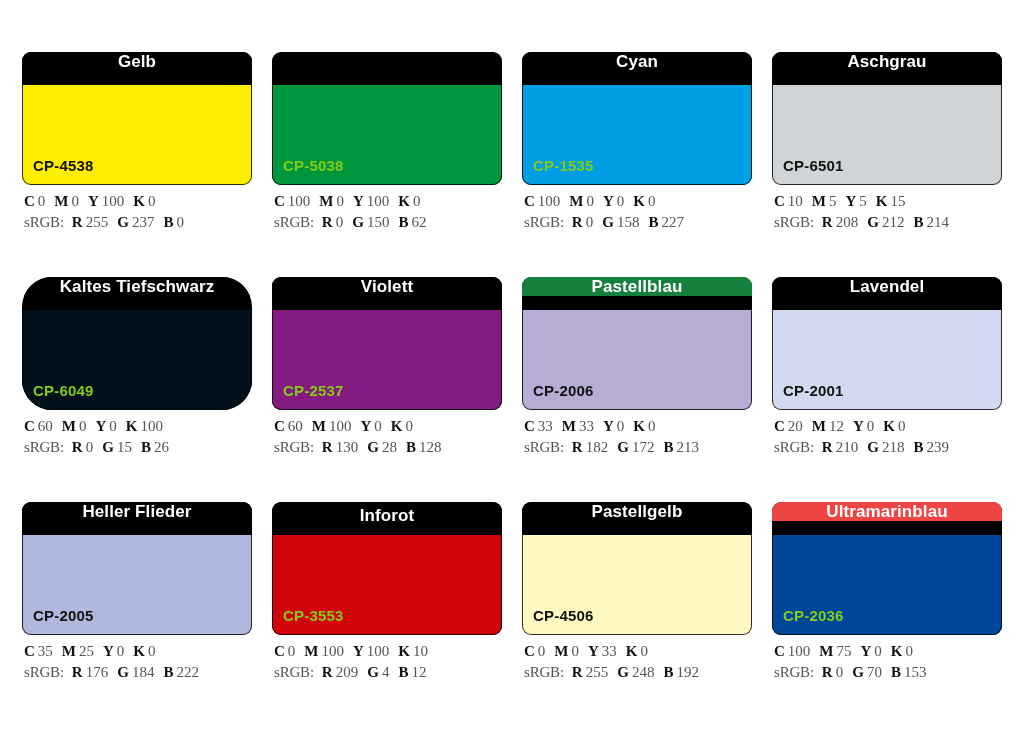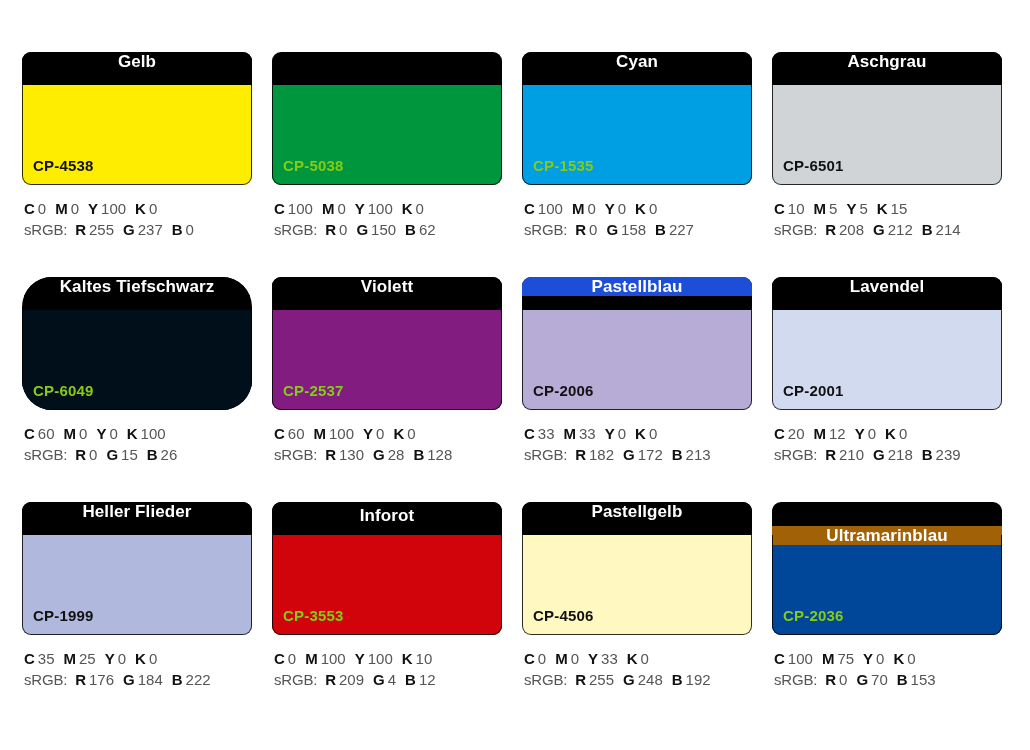--- a/index.html
+++ b/index.html
@@ -98,22 +98,23 @@
     font-weight: bold;
     letter-spacing: 0.2px;
     line-height: 1;
     white-space: nowrap;
   }
   .card-code.on-dark  { color: #84cc16; }
   .card-code.on-light { color: #111111; }
 
   
   .spec {
-    margin-top: 13px;
+    margin-top: 6px;
     padding-left: 2px;
+    font-family: Liberation Serif, serif;
   }
 
   .spec-line {
     white-space: nowrap;
     line-height: 21px;
     font-size: 15px;
     color: #4d4d4d;
   }
 
   .spec-line .k {
@@ -217,21 +218,21 @@
         </div>
         <div class="spec">
           <div class="spec-line"><span class="pair"><span class="k">C</span><span class="v">60</span></span><span class="pair"><span class="k">M</span><span class="v">100</span></span><span class="pair"><span class="k">Y</span><span class="v">0</span></span><span class="pair"><span class="k">K</span><span class="v">0</span></span></div>
           <div class="spec-line"><span class="lbl">sRGB:</span><span class="pair"><span class="k">R</span><span class="v">130</span></span><span class="pair"><span class="k">G</span><span class="v">28</span></span><span class="pair"><span class="k">B</span><span class="v">128</span></span></div>
         </div>
       </div>
       <div class="swatch-cell">
         <div class="card" style="background: rgb(0, 0, 0);">
           <div class="card-fill" style="background: rgb(182, 172, 213);"></div>
           <div class="card-fill-border"></div>
-          <div class="card-header" style="background: #1d4ed8; justify-content: center;">
+          <div class="card-header" style="background: #15803d; justify-content: center;">
             <div class="card-title" style="color: rgb(255, 255, 255);">Pastellblau</div>
           </div>
           <div class="card-code on-light">CP-2006</div>
         </div>
         <div class="spec">
           <div class="spec-line"><span class="pair"><span class="k">C</span><span class="v">33</span></span><span class="pair"><span class="k">M</span><span class="v">33</span></span><span class="pair"><span class="k">Y</span><span class="v">0</span></span><span class="pair"><span class="k">K</span><span class="v">0</span></span></div>
           <div class="spec-line"><span class="lbl">sRGB:</span><span class="pair"><span class="k">R</span><span class="v">182</span></span><span class="pair"><span class="k">G</span><span class="v">172</span></span><span class="pair"><span class="k">B</span><span class="v">213</span></span></div>
         </div>
       </div>
       <div class="swatch-cell">
@@ -248,21 +249,21 @@
           <div class="spec-line"><span class="lbl">sRGB:</span><span class="pair"><span class="k">R</span><span class="v">210</span></span><span class="pair"><span class="k">G</span><span class="v">218</span></span><span class="pair"><span class="k">B</span><span class="v">239</span></span></div>
         </div>
       </div>
       <div class="swatch-cell">
         <div class="card" style="background: rgb(0, 0, 0);">
           <div class="card-fill" style="background: rgb(176, 184, 222);"></div>
           <div class="card-fill-border"></div>
           <div class="card-header" style="background: rgb(0, 0, 0);">
             <div class="card-title" style="color: rgb(255, 255, 255);">Heller Flieder</div>
           </div>
-          <div class="card-code on-light">CP-1999</div>
+          <div class="card-code on-light">CP-2005</div>
         </div>
         <div class="spec">
           <div class="spec-line"><span class="pair"><span class="k">C</span><span class="v">35</span></span><span class="pair"><span class="k">M</span><span class="v">25</span></span><span class="pair"><span class="k">Y</span><span class="v">0</span></span><span class="pair"><span class="k">K</span><span class="v">0</span></span></div>
           <div class="spec-line"><span class="lbl">sRGB:</span><span class="pair"><span class="k">R</span><span class="v">176</span></span><span class="pair"><span class="k">G</span><span class="v">184</span></span><span class="pair"><span class="k">B</span><span class="v">222</span></span></div>
         </div>
       </div>
       <div class="swatch-cell">
         <div class="card" style="background: rgb(0, 0, 0);">
           <div class="card-fill" style="background: rgb(209, 4, 12);"></div>
           <div class="card-fill-border"></div>
@@ -287,21 +288,21 @@
         </div>
         <div class="spec">
           <div class="spec-line"><span class="pair"><span class="k">C</span><span class="v">0</span></span><span class="pair"><span class="k">M</span><span class="v">0</span></span><span class="pair"><span class="k">Y</span><span class="v">33</span></span><span class="pair"><span class="k">K</span><span class="v">0</span></span></div>
           <div class="spec-line"><span class="lbl">sRGB:</span><span class="pair"><span class="k">R</span><span class="v">255</span></span><span class="pair"><span class="k">G</span><span class="v">248</span></span><span class="pair"><span class="k">B</span><span class="v">192</span></span></div>
         </div>
       </div>
       <div class="swatch-cell">
         <div class="card" style="background: rgb(0, 0, 0);">
           <div class="card-fill" style="background: rgb(0, 70, 153);"></div>
           <div class="card-fill-border"></div>
-          <div class="card-header" style="background: #a16207; margin-top: 24px;">
+          <div class="card-header" style="background: #ef4444;">
             <div class="card-title" style="color: rgb(255, 255, 255);">Ultramarinblau</div>
           </div>
           <div class="card-code on-dark">CP-2036</div>
         </div>
         <div class="spec">
           <div class="spec-line"><span class="pair"><span class="k">C</span><span class="v">100</span></span><span class="pair"><span class="k">M</span><span class="v">75</span></span><span class="pair"><span class="k">Y</span><span class="v">0</span></span><span class="pair"><span class="k">K</span><span class="v">0</span></span></div>
           <div class="spec-line"><span class="lbl">sRGB:</span><span class="pair"><span class="k">R</span><span class="v">0</span></span><span class="pair"><span class="k">G</span><span class="v">70</span></span><span class="pair"><span class="k">B</span><span class="v">153</span></span></div>
         </div>
       </div>
     </div>

